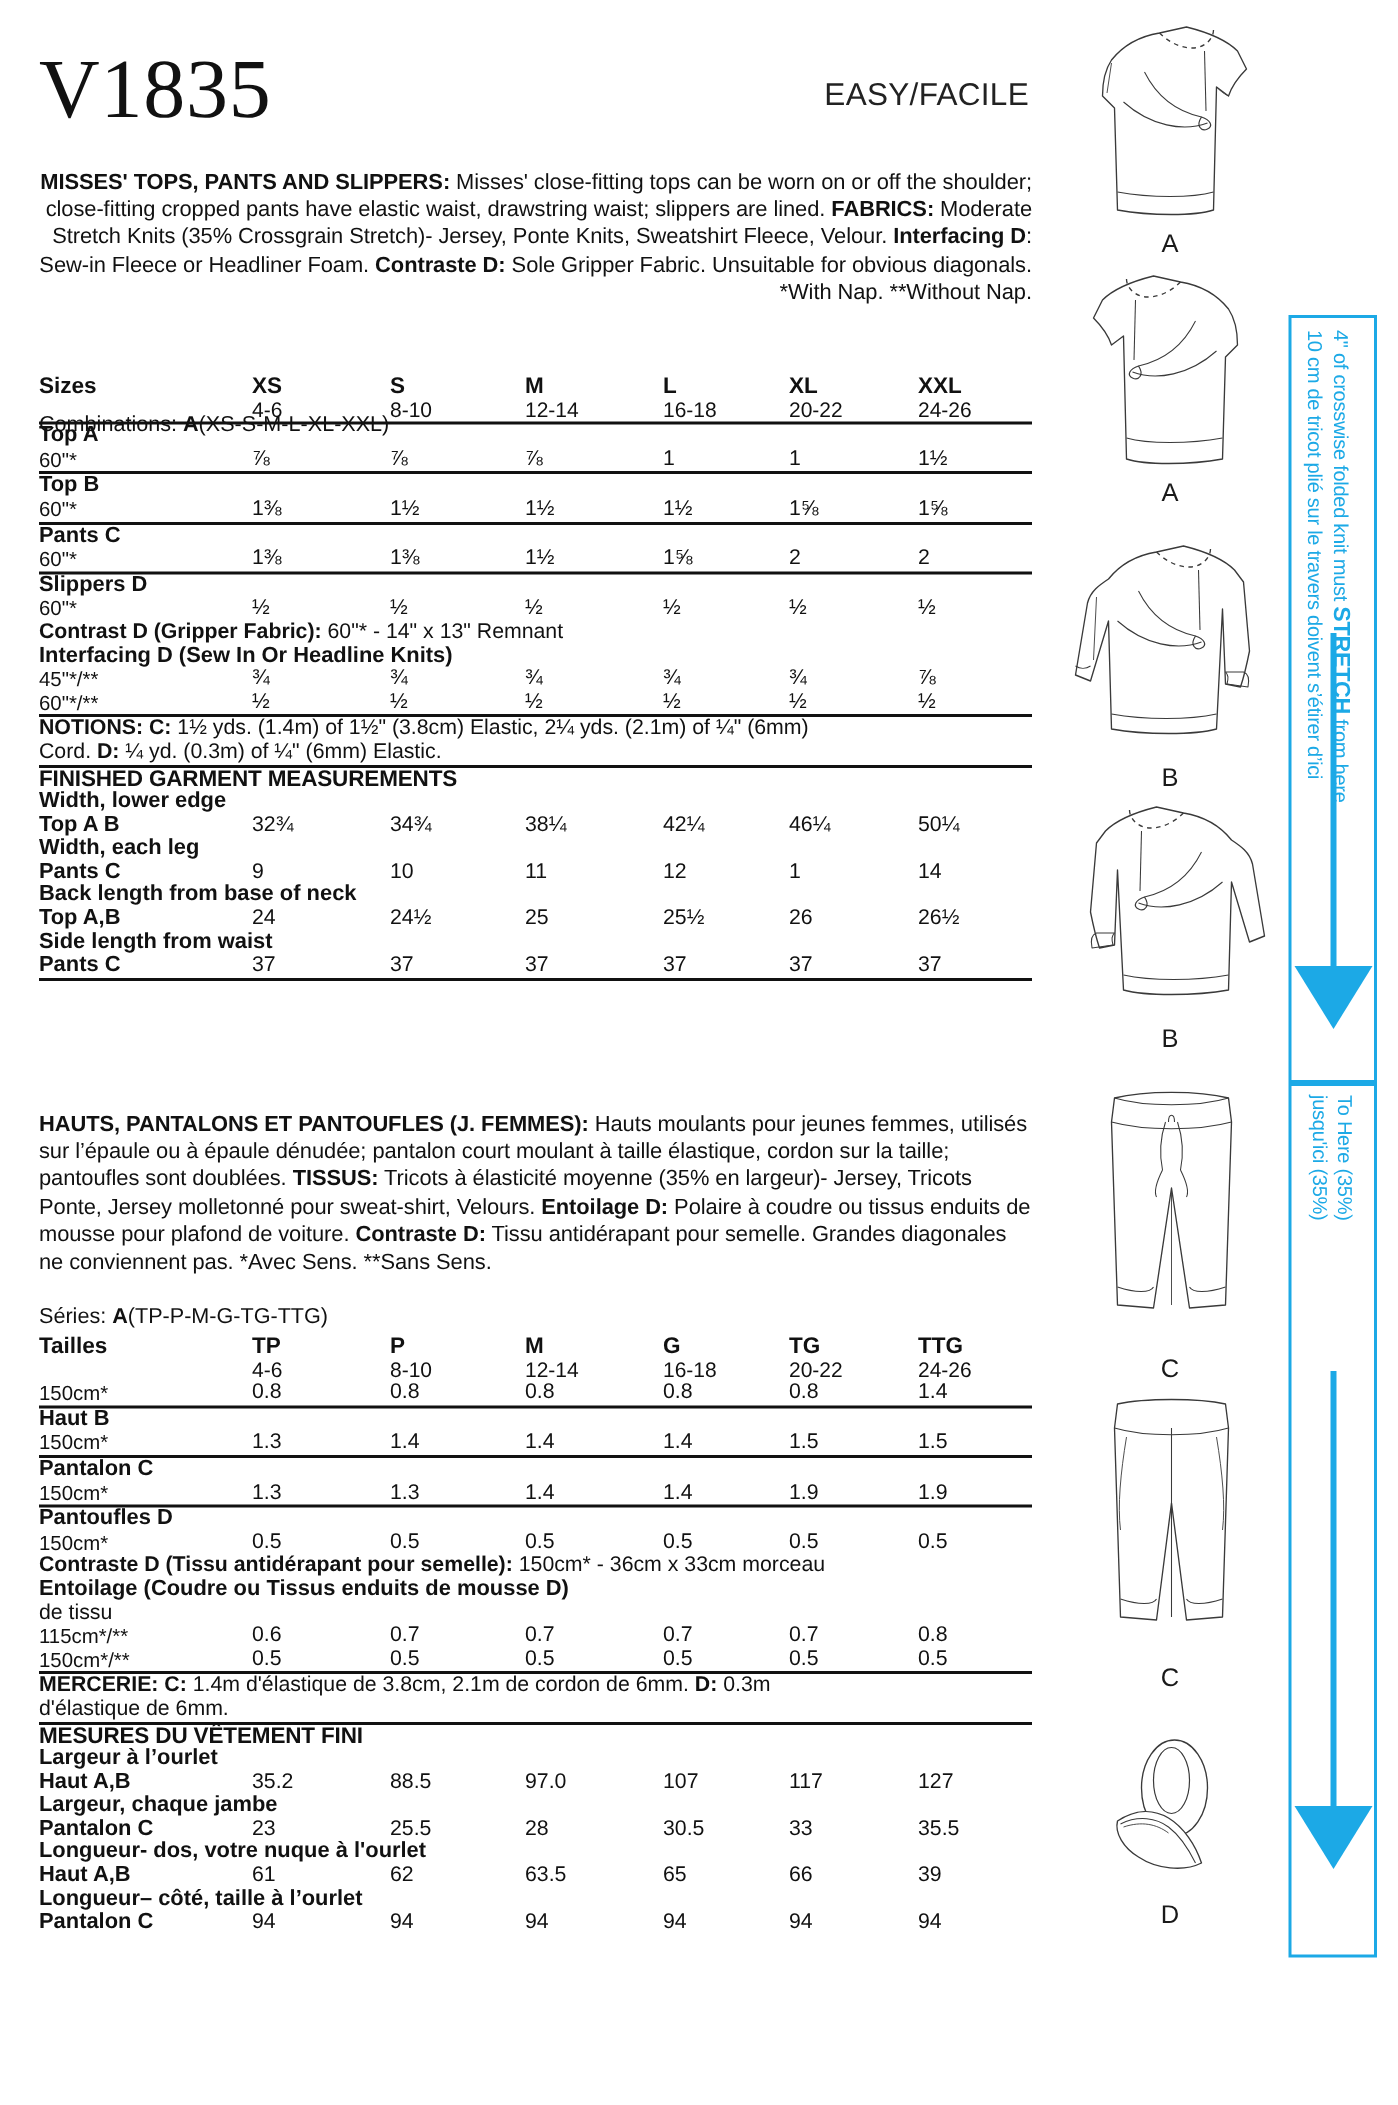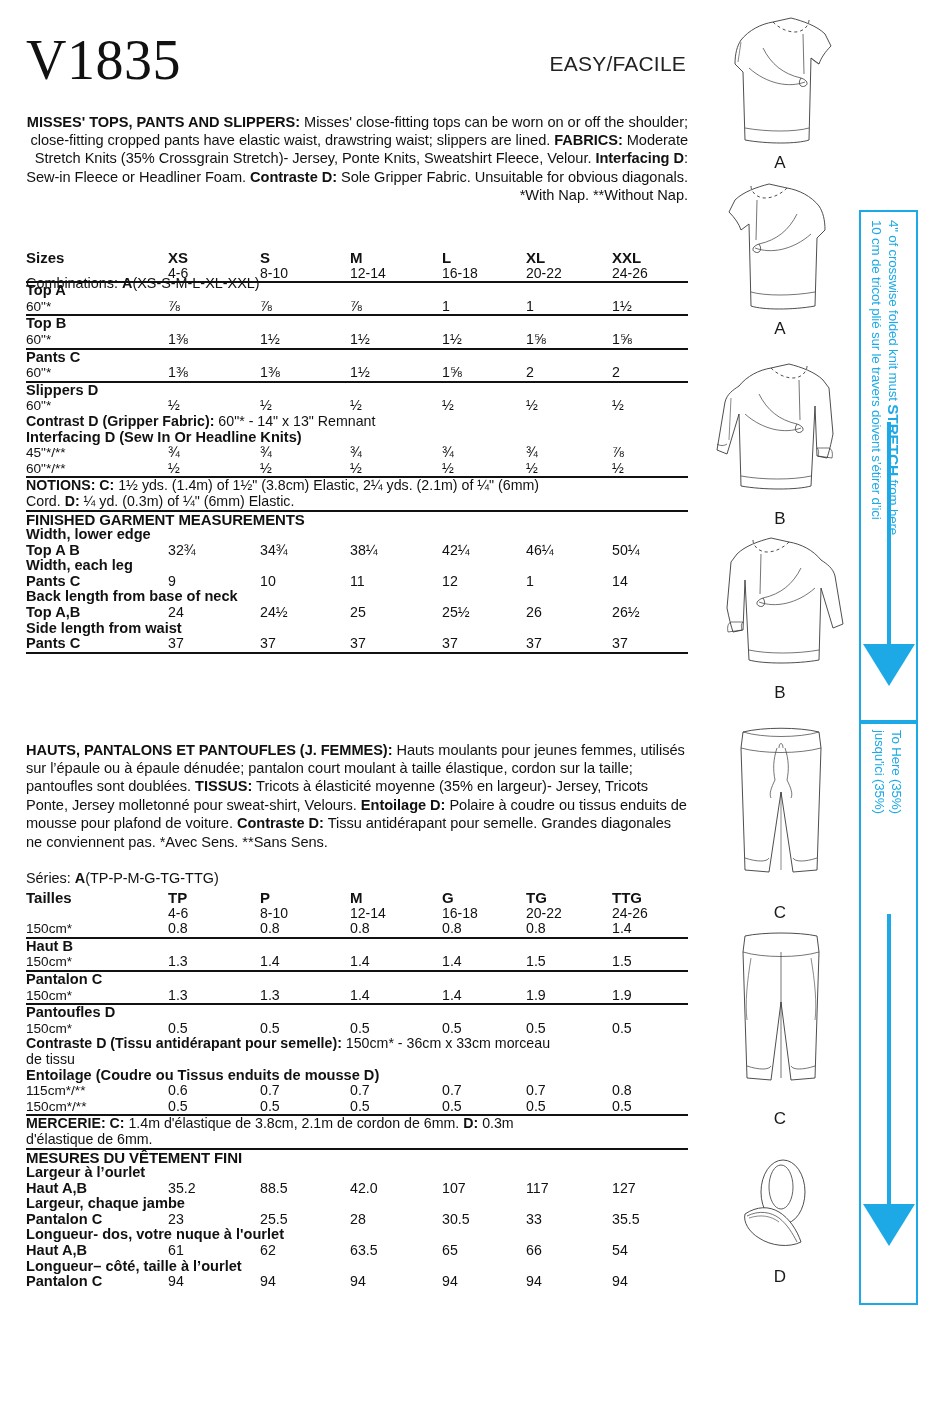--- a/index.html
+++ b/index.html
@@ -391,24 +391,24 @@
         <td class="val">0.5</td>
         <td class="val">0.5</td>
         <td class="val">0.5</td>
         <td class="val">0.5</td>
         <td class="val">0.5</td>
       </tr>
       <tr>
         <td class="note-line" colspan="7"><b>Contraste D (Tissu antidérapant pour semelle):</b><span> 150cm* - 36cm x 33cm morceau</span></td>
       </tr>
       <tr>
+        <td class="rowname" colspan="7">Entoilage (Coudre ou Tissus enduits de mousse D)</td>
+      </tr>
+      <tr>
         <td class="note-line" colspan="7">de tissu</td>
-      </tr>
-      <tr>
-        <td class="rowname" colspan="7">Entoilage (Coudre ou Tissus enduits de mousse D)</td>
       </tr>
       <tr>
         <td class="rowwidth">115cm*/**</td>
         <td class="val">0.6</td>
         <td class="val">0.7</td>
         <td class="val">0.7</td>
         <td class="val">0.7</td>
         <td class="val">0.7</td>
         <td class="val">0.8</td>
       </tr>
@@ -430,21 +430,21 @@
       <tr class="rule">
         <td class="sect-head" colspan="7">MESURES DU VÊTEMENT FINI</td>
       </tr>
       <tr>
         <td class="rowname" colspan="7">Largeur à l’ourlet</td>
       </tr>
       <tr>
         <td class="rowname">Haut A,B</td>
         <td class="val">35.2</td>
         <td class="val">88.5</td>
-        <td class="val">42.0</td>
+        <td class="val">97.0</td>
         <td class="val">107</td>
         <td class="val">117</td>
         <td class="val">127</td>
       </tr>
       <tr>
         <td class="rowname" colspan="7">Largeur, chaque jambe</td>
       </tr>
       <tr>
         <td class="rowname">Pantalon C</td>
         <td class="val">23</td>
@@ -457,21 +457,21 @@
       <tr>
         <td class="rowname" colspan="7">Longueur- dos, votre nuque à l'ourlet</td>
       </tr>
       <tr>
         <td class="rowname">Haut A,B</td>
         <td class="val">61</td>
         <td class="val">62</td>
         <td class="val">63.5</td>
         <td class="val">65</td>
         <td class="val">66</td>
-        <td class="val">54</td>
+        <td class="val">39</td>
       </tr>
       <tr>
         <td class="rowname" colspan="7">Longueur– côté, taille à l’ourlet</td>
       </tr>
       <tr>
         <td class="rowname">Pantalon C</td>
         <td class="val">94</td>
         <td class="val">94</td>
         <td class="val">94</td>
         <td class="val">94</td>

